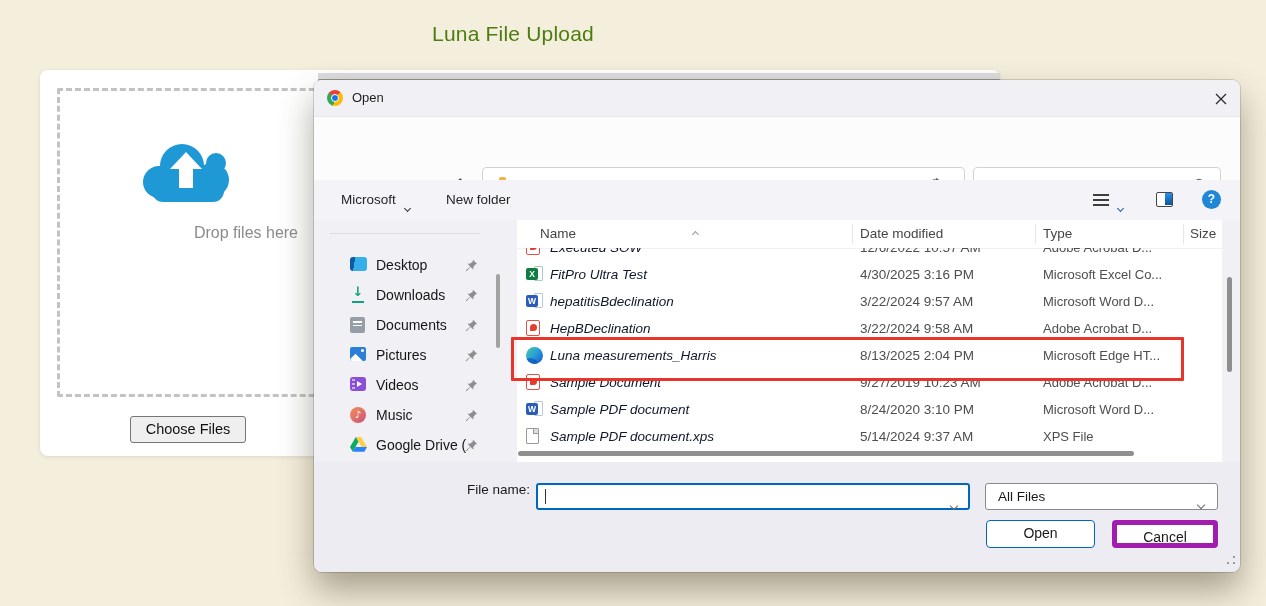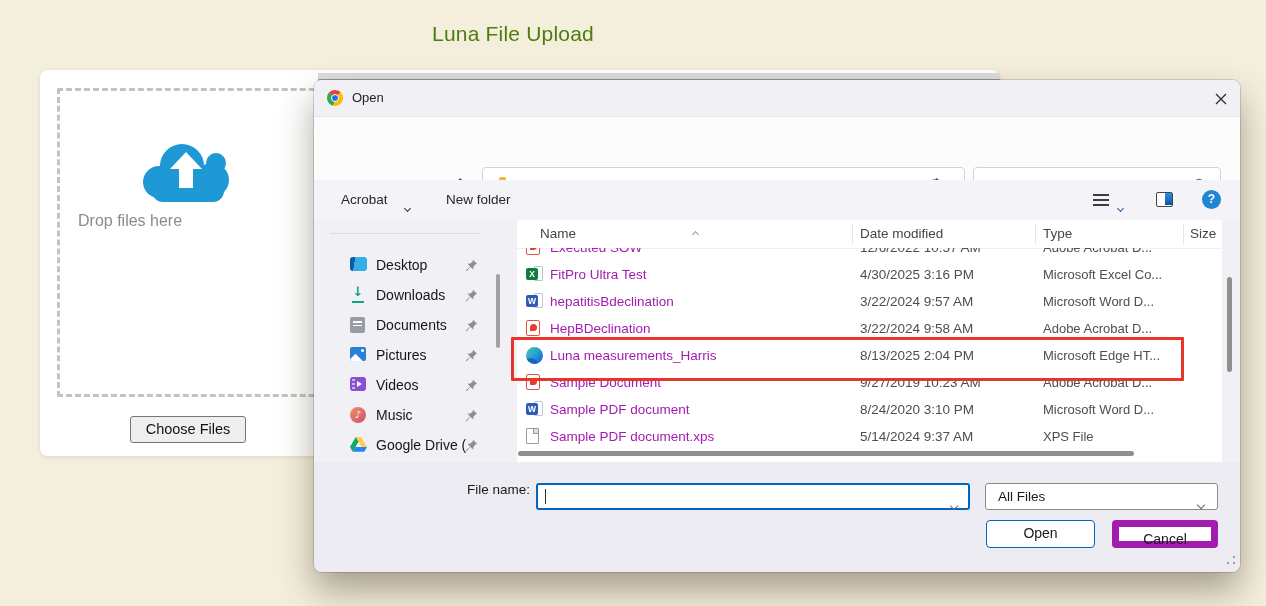--- a/index.html
+++ b/index.html
@@ -6,21 +6,21 @@
   #canvas{position:relative;width:1266px;height:606px;background:#f4eedd;overflow:hidden;
           font-family:"Liberation Sans",sans-serif;color:#1b1b1b;}
   .abs{position:absolute;}
 
   
   .page-title{left:40px;top:22px;width:946px;text-align:center;font-size:21px;font-weight:normal;color:#4d7c0f;letter-spacing:.2px;}
   .upload-card{left:40px;top:70px;width:960px;height:386px;background:#fff;border-radius:8px;box-shadow:0 1px 4px rgba(0,0,0,.10);}
   .page-graybar{left:318px;top:73px;width:682px;height:6px;background:#dcdcdc;border-bottom:2px solid #a6a6a6;}
   .dropzone{left:57px;top:88px;width:800px;height:303px;border:3px dashed #c3c3c3;border-radius:2px;}
   .cloud-svg{left:140px;top:138px;}
-  .drop-label{left:78px;top:212px;width:220px;text-align:left;font-size:16px;color:#8b8b8b;}
+  .drop-label{left:78px;top:224px;width:220px;text-align:right;font-size:16px;color:#8b8b8b;}
   .choose-btn{left:130px;top:416px;width:116px;height:27px;background:#efefef;border:1px solid #767676;border-radius:3px;
               font-size:14.5px;color:#111;text-align:center;line-height:25px;box-sizing:border-box;}
 
   
   .dialog{left:314px;top:80px;width:926px;height:492px;border-radius:8px;overflow:hidden;background:#f1f0f5;
           box-shadow:0 0 0 1px rgba(0,0,0,.14), 0 18px 34px rgba(70,62,40,.45);}
   .titlebar{left:0;top:0;width:926px;height:36px;background:#f1f0f5;border-bottom:1px solid #e7e6ec;}
   .dlg-title{left:38px;top:0;height:36px;line-height:36px;font-size:13px;color:#1f1f1f;}
   .chrome-icon{left:13px;top:10px;width:16px;height:16px;border-radius:50%;
      background:conic-gradient(from 45deg,#fbbc05 0 150deg,#34a853 150deg 270deg,#ea4335 270deg 360deg);}
@@ -80,39 +80,39 @@
   .lhead{position:absolute;left:0;top:0;width:705px;height:28px;border-bottom:1px solid #f0f0f0;}
   .hname{left:23px;} .hdate{left:343px;} .htype{left:526px;} .hsize{left:673px;}
   .hcol{position:absolute;top:0;height:28px;line-height:28px;font-size:13.5px;color:#454545;}
   .hsep{position:absolute;top:4px;width:1px;height:20px;background:#e6e6e6;}
   .hsep1{left:335px;} .hsep2{left:518px;} .hsep3{left:666px;}
   .sort-caret{position:absolute;left:176px;top:3px;} .sort-caret .chev{width:4px;height:4px;border-color:#9a9a9a;}
   .viewport{position:absolute;left:0;top:28px;width:705px;height:205px;overflow:hidden;}
   .rows{margin-top:-14px;}
   .frow{position:relative;height:27px;}
   .ficon{position:absolute;left:9px;top:5px;}
-  .fname{position:absolute;left:33px;top:0;height:27px;line-height:27px;font-size:13.5px;color:#a21caf;white-space:nowrap;}
+  .fname{position:absolute;left:33px;top:0;height:27px;line-height:27px;font-size:13.5px;color:#0f172a;white-space:nowrap;font-style:italic;}
   .fdate{position:absolute;left:343px;top:0;height:27px;line-height:27px;font-size:13.5px;color:#4e4e4e;white-space:nowrap;}
   .ftype{position:absolute;left:526px;top:0;height:27px;line-height:27px;font-size:13px;color:#4e4e4e;white-space:nowrap;}
   .hscroll{position:absolute;left:1px;top:231px;width:616px;height:5px;background:#8f8f8f;border-radius:3px;}
   .vscroll{left:913px;top:197px;width:5px;height:95px;background:#8f8f8f;border-radius:3px;}
   .redbox{left:197px;top:257px;width:667px;height:38px;border:3px solid #e8352c;border-radius:1px;z-index:40;}
 
   
   .footer{left:0;top:382px;width:926px;height:110px;background:#edecf2;}
   .fn-label{left:140px;top:14px;width:76px;height:27px;line-height:27px;text-align:right;font-size:13.5px;color:#191919;}
   .fn-input{left:222px;top:21px;width:434px;height:27px;background:#fff;border:2px solid #0067c0;border-radius:3px;box-sizing:border-box;}
   .fn-caret{left:7px;top:4px;width:1px;height:15px;background:#333;}
   .combo-chev{top:10px;} .combo-chev .chev{width:5px;height:5px;border-color:#6a6a6a;}
   .fn-chev{left:413px;} .ft-chev{left:212px;}
   .ft-select{left:671px;top:21px;width:233px;height:27px;background:#fff;border:1px solid #8a8a8a;border-radius:3px;box-sizing:border-box;}
   .ft-value{left:12px;top:0;height:25px;line-height:25px;font-size:13.5px;color:#191919;}
   .btn{box-sizing:border-box;background:#fff;border-radius:4px;text-align:center;font-size:14px;color:#191919;line-height:25px;}
   .open-btn{left:672px;top:58px;width:109px;height:28px;border:1.6px solid #0067c0;}
-  .cancel-btn{left:798px;top:58px;width:106px;height:28px;border:7px solid #a21caf;}
+  .cancel-btn{left:798px;top:58px;width:106px;height:28px;border:5px solid #a21caf;}
   .grip{left:912px;top:93px;width:10px;height:10px;
     background:radial-gradient(circle 1.2px at 8px 2px,#9a9a9a 99%,transparent),
                radial-gradient(circle 1.2px at 8px 8px,#9a9a9a 99%,transparent),
                radial-gradient(circle 1.2px at 2px 8px,#9a9a9a 99%,transparent);}
 
   
   .ic{position:relative;display:inline-block;}
   .ic-desktop{width:17px;height:14px;border-radius:3px;background:linear-gradient(100deg,#0d5ca8 0 28%,#36aee8 28%);}
   .ic-downloads{width:16px;height:16px;}
   .ic-downloads::before{content:"↓";position:absolute;left:0;top:-2px;width:16px;text-align:center;
@@ -207,21 +207,21 @@
         <span class="abs search-icon">
           <svg width="17" height="17" viewBox="0 0 17 17">
               <circle cx="7" cy="7" r="4.6" stroke="#6e6e6e" stroke-width="1.4" fill="none"></circle>
               <path d="M10.6 10.6 L15 15" stroke="#6e6e6e" stroke-width="1.6"></path>
             </svg>
         </span>
       </div>
     </div>
 
     <div class="abs toolrow">
-      <span class="abs organize">Acrobat</span>
+      <span class="abs organize">Microsoft</span>
       <span class="abs organize-caret"><span class="chev chev-down"></span></span>
       <span class="abs newfolder">New folder</span>
       <span class="abs listview-icon"></span>
       <span class="abs listview-caret"><span class="chev chev-down"></span></span>
       <span class="abs pane-icon"></span>
       <span class="abs help-icon"></span>
     </div>
 
     <div class="abs content-bg"></div>
     <div class="abs side-div"></div>

